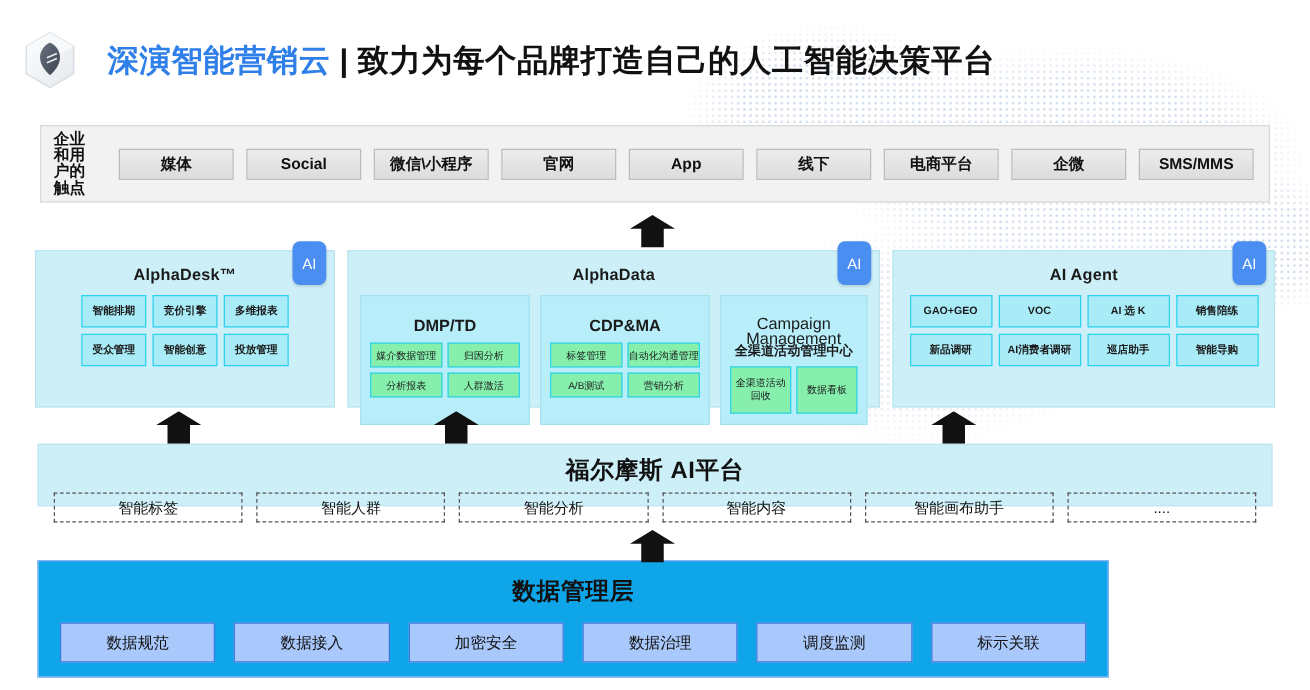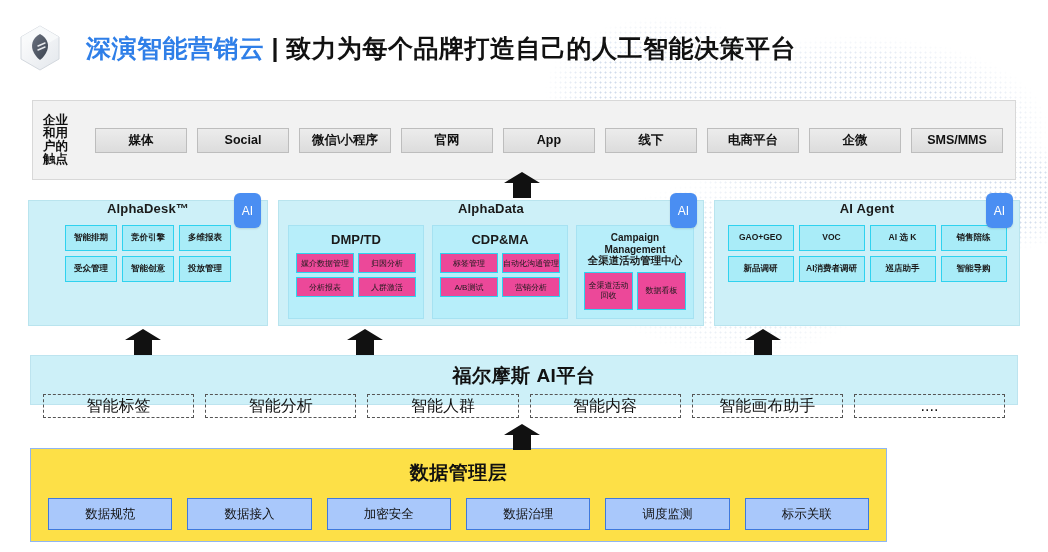--- a/index.html
+++ b/index.html
@@ -61,21 +61,21 @@
     white-space: nowrap;
   }
   .title-brand { color: #2f7fe8; }
   .title-sep { color: #111; margin: 0 7px; font-weight: bold; }
   .title-tag { color: #111; }
 
   
   .touch-band {
     position: absolute;
     left: 32px; top: 100px;
-    width: 984px; height: 80px;
+    width: 984px; height: 62px;
     background: #f2f2f2;
     border: 1px solid #d8d8d8;
     display: flex; align-items: center;
     z-index: 4;
   }
   .touch-label {
     width: 46px;
     margin-left: 10px;
     font-size: 12.5px; font-weight: bold; color: #111;
     line-height: 13px;
@@ -111,21 +111,21 @@
     background: #cdf0f8;
     border: 1px solid #b9e4ee;
   }
   .panel.alphadesk { width: 240px; }
   .panel.alphadata { width: 426px; }
   .panel.aiagent   { flex: 1; }
 
   .panel-title {
     text-align: center;
     font-size: 13px; font-weight: bold; color: #1a1a1a;
-    margin-bottom: 9px;
+    margin-top: 11px; margin-bottom: 9px;
     letter-spacing: .2px;
   }
   .ai-badge {
     position: absolute;
     top: -8px; right: 6px;
     width: 27px; height: 35px;
     border-radius: 6px;
     background: #4a8ef2;
     color: #ffffff;
     font-size: 12px; font-weight: normal;
@@ -153,44 +153,44 @@
   }
 
   
   .subpanels {
     display: flex; gap: 8px;
     padding: 0 9px;
   }
   .subpanel {
     background: #b7eefa;
     border: 1px solid #a6e2f2;
-    padding: 6px 7px 8px 7px;
+    padding: 16px 7px 8px 7px;
   }
   .subpanel.dmp { width: 136px; }
   .subpanel.cdp { width: 136px; }
   .subpanel.cmp { flex: 1; }
   .sub-title {
     text-align: center;
     font-size: 13px; font-weight: bold; color: #1a1a1a;
     margin-bottom: 6px;
   }
   .sub-title-sm {
     text-align: center; line-height: 11.5px;
     margin-bottom: 5px;
   }
-  .sub-title-sm .en { font-size: 10px; font-weight: bold; color: #1a1a1a; display: block; }
+  .sub-title-sm .en { font-size: 13px; font-weight: normal; color: #1a1a1a; display: block; }
   .sub-title-sm .cn { font-size: 10.5px; font-weight: bold; color: #1a1a1a; display: block; }
   .sub-grid {
     display: grid;
     grid-template-columns: 1fr 1fr;
     gap: 4px;
   }
   .sub-cell {
     height: 20px;
-    background: #ec4899;
+    background: #86efac;
     border: 1px solid #2fd2ef;
     font-size: 8px; color: #1a1a1a;
     display: flex; align-items: center; justify-content: center;
     text-align: center; white-space: nowrap;
   }
   .sub-cell.tall {
     height: 38px;
     line-height: 9.5px;
     white-space: normal;
   }
@@ -210,31 +210,31 @@
     margin-top: 7px; margin-bottom: 5px;
     letter-spacing: .5px;
   }
   .holmes-items {
     display: flex; gap: 11px;
     padding: 0 12px;
   }
   .holmes-chip {
     flex: 1; height: 24px;
     border: 1px dashed #555;
-    font-size: 16px; color: #111;
+    font-size: 12px; color: #111;
     display: flex; align-items: center; justify-content: center;
     white-space: nowrap;
   }
 
   
   .datalayer {
     position: absolute;
     left: 30px; top: 448px;
     width: 857px; height: 94px;
-    background: #fde047;
+    background: #0ea5e9;
     border: 1px solid #8fb6f3;
     z-index: 4;
   }
   .datalayer-title {
     text-align: center;
     font-size: 19px; font-weight: bold; color: #111;
     margin-top: 11px; margin-bottom: 12px;
     letter-spacing: .5px;
   }
   .datalayer-items {
@@ -401,22 +401,22 @@
   <div class="arrow" style="left:745px; top:329px;">
     <svg viewBox="0 0 36 26">
         <polygon points="18,0 36,11 27,11 27,26 9,26 9,11 0,11" fill="#111"></polygon>
       </svg>
   </div>
 
   <div class="holmes">
     <div class="holmes-title">福尔摩斯 AI平台</div>
     <div class="holmes-items">
       <div class="holmes-chip">智能标签</div>
+      <div class="holmes-chip">智能人群</div>
       <div class="holmes-chip">智能分析</div>
-      <div class="holmes-chip">智能人群</div>
       <div class="holmes-chip">智能内容</div>
       <div class="holmes-chip">智能画布助手</div>
       <div class="holmes-chip">....</div>
     </div>
   </div>
 
   <div class="arrow" style="left:504px; top:424px;">
     <svg viewBox="0 0 36 26">
         <polygon points="18,0 36,11 27,11 27,26 9,26 9,11 0,11" fill="#111"></polygon>
       </svg>

